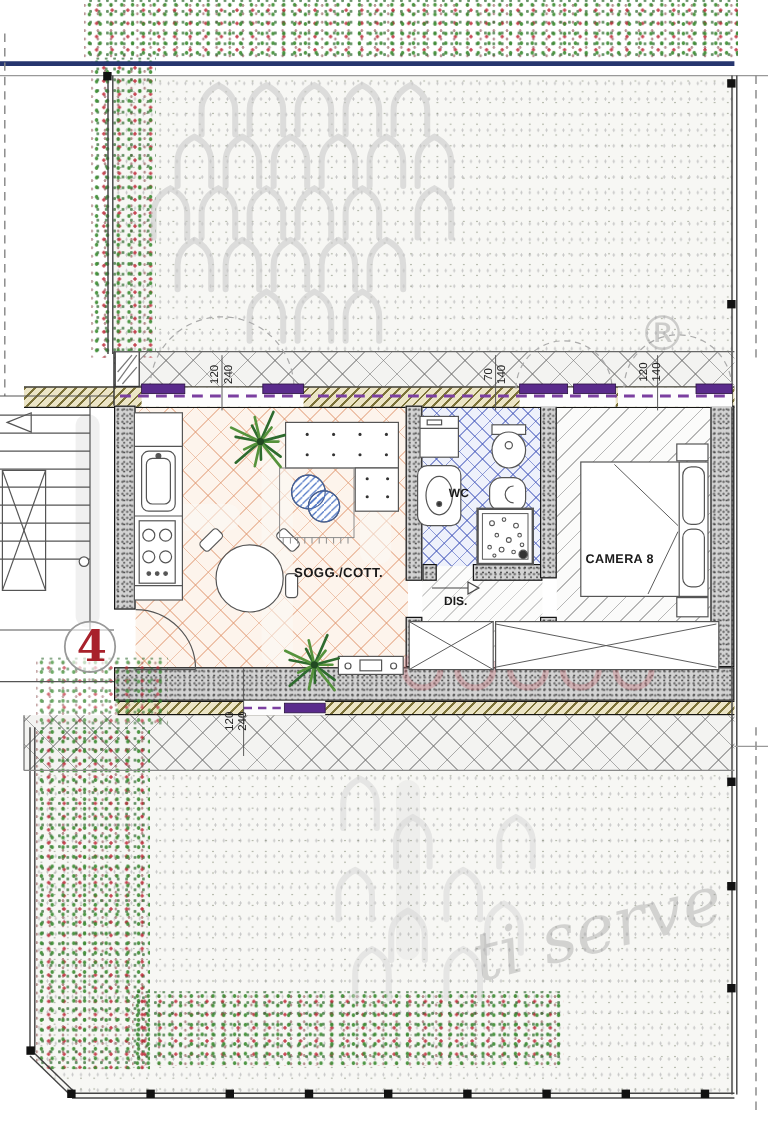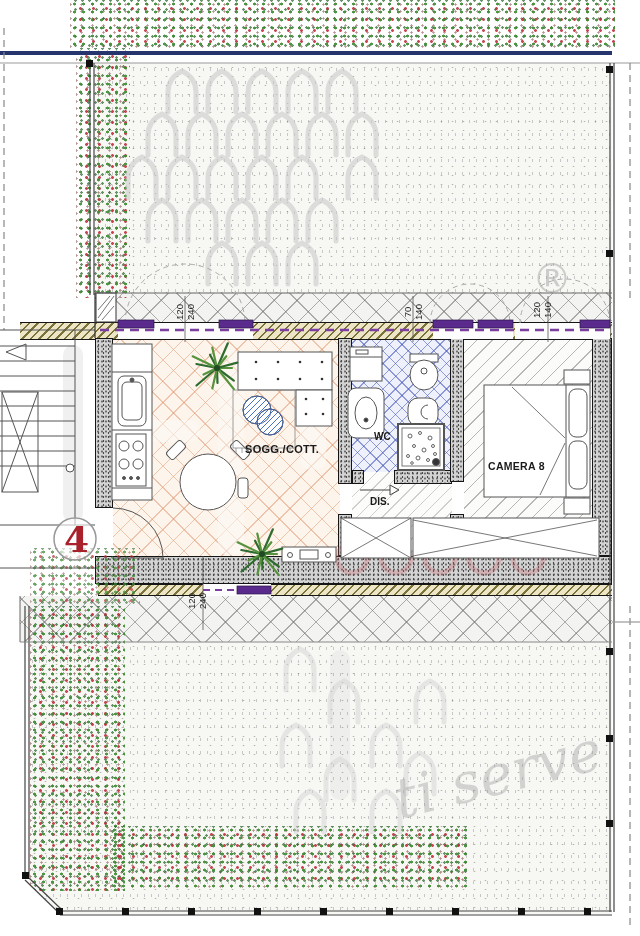--- a/index.html
+++ b/index.html
@@ -383,22 +383,22 @@
         <line x1="262" y1="554" x2="237.65052178706193" y2="542.3336847823465" stroke="#56933c" stroke-width="2.2" stroke-linecap="round"></line>
         <line x1="262" y1="554" x2="255.0273693141307" y2="540.7190956136837" stroke="#2e6b2e" stroke-width="2.2" stroke-linecap="round"></line>
         <line x1="262" y1="554" x2="257.27602785877883" y2="533.5382286395101" stroke="#56933c" stroke-width="2.2" stroke-linecap="round"></line>
         <line x1="262" y1="554" x2="272.85258996971095" y2="529.2771099798318" stroke="#2e6b2e" stroke-width="2.2" stroke-linecap="round"></line>
         <line x1="262" y1="554" x2="271.31721670417465" y2="542.2445981401124" stroke="#56933c" stroke-width="2.2" stroke-linecap="round"></line>
         <line x1="262" y1="554" x2="282.2938976657479" y2="548.6002113437513" stroke="#2e6b2e" stroke-width="2.2" stroke-linecap="round"></line>
         <circle cx="262" cy="554" r="3" fill="#224a22"></circle>
       </g>
   </svg>
 
-  <div class="abs room-label" style="left:245px;top:443px;">SOGG./COTT.</div>
-  <div class="abs small-label" style="left:374px;top:406px;margin-top:25px;">WC</div>
+  <div class="abs room-label" style="left:245px;top:472px;">SOGG./COTT.</div>
+  <div class="abs small-label" style="left:374px;top:406px;">WC</div>
   <div class="abs small-label" style="left:370px;top:496px;text-align:center;">DIS.</div>
   <div class="abs room-label" style="left:488px;top:460px;font-size:10.5px;">CAMERA  8</div>
 
   <div class="abs dim" style="left:163px;top:299px;">
     <span>120</span>
     <span>240</span>
   </div>
   <div class="abs dim" style="left:391px;top:299px;">
     <span>70</span>
     <span>140</span>

